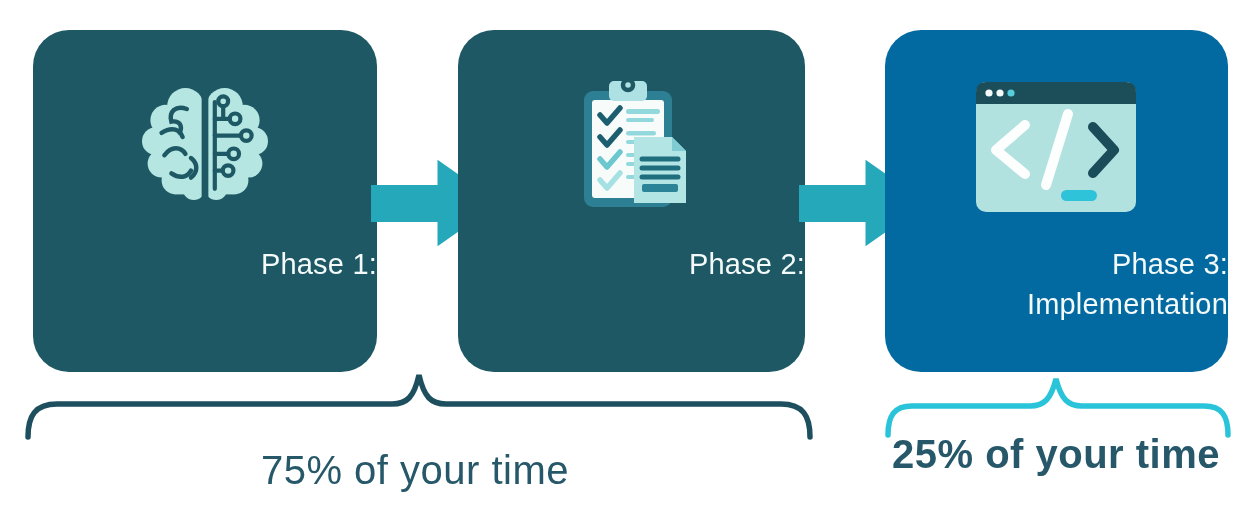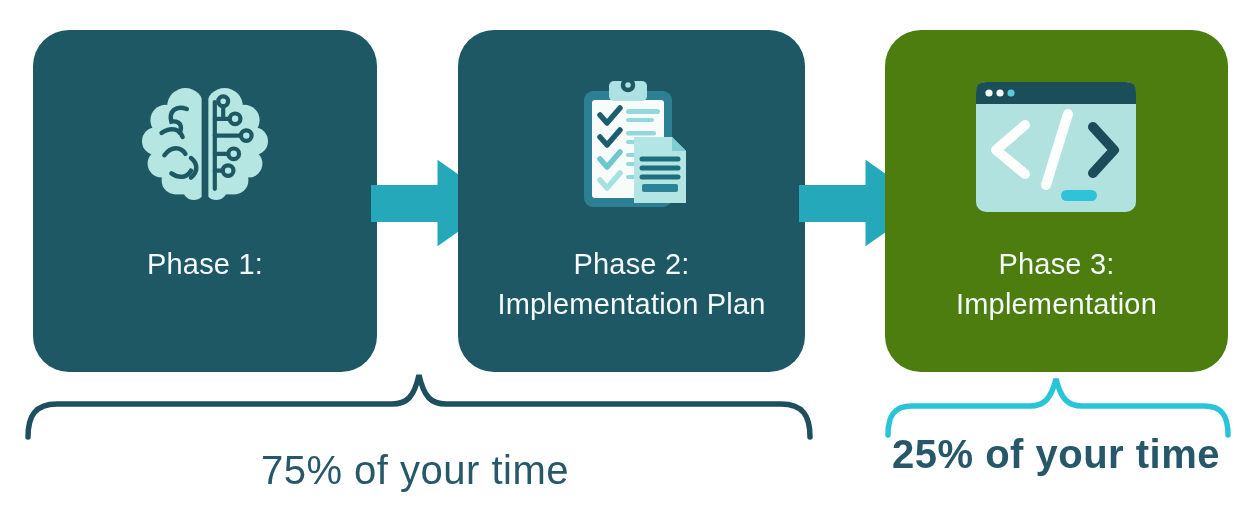--- a/index.html
+++ b/index.html
@@ -2,26 +2,26 @@
 <html><head>
 <meta charset="utf-8">
 <style>
   html,body{margin:0;padding:0;background:#ffffff;}
   .canvas{
     position:relative;width:1260px;height:512px;background:#ffffff;overflow:hidden;
     font-family:"Liberation Sans", sans-serif;
   }
   .phase-box{position:absolute;top:30px;height:342px;border-radius:36px;}
   .box-dark{background:#1d5864;}
-  .box-cyan{background:#4d7c0f;}
+  .box-cyan{background:#0369a1;}
   .box1{left:33px;width:344px;}
   .box2{left:458px;width:347px;}
   .box3{left:885px;width:343px;}
   .phase-label{
-    position:absolute;left:0;right:0;top:214px;text-align:center;
+    position:absolute;left:0;right:0;top:214px;text-align:right;
     color:#f4fafa;font-size:29px;line-height:40px;font-weight:400;
     letter-spacing:0.2px;
   }
   .phase-label .line{display:block;}
   .icon{position:absolute;}
   .icon-brain{left:102px;top:44px;width:140px;height:140px;}
   .icon-clipboard{left:118px;top:44px;width:120px;height:142px;}
   .icon-browser{left:91px;top:52px;width:160px;height:132px;}
   .arrow{position:absolute;top:143px;width:140px;height:120px;}
   .arrow1{left:371px;}
@@ -118,21 +118,20 @@
       <path d="M96,62 L96,76 L110,76 Z" fill="#7fcdd3"></path>
       <g stroke="#1f6e7e" stroke-width="5" stroke-linecap="round">
         <path d="M66,84 L102,84"></path>
           <path d="M66,93 L102,93"></path>
           <path d="M66,102 L102,102"></path>
       </g>
       <rect x="66" y="109" width="36" height="8" rx="2" fill="#2a8396"></rect>
     </svg>
     <div class="phase-label">
       <span class="line">Phase 2:</span>
-      <span class="line">Implementation Plan</span>
     </div>
   </div>
 
   <svg class="arrow arrow2" viewBox="0 0 140 120">
     <polygon points="62,8 62,112 136,60" fill="#25a9ba" stroke="#ffffff" stroke-width="9" stroke-linejoin="round"></polygon>
     <rect x="0" y="42" width="70" height="37" fill="#25a9ba"></rect>
   </svg>
 
   <div class="phase-box box-cyan box3">
     <svg class="icon icon-browser" viewBox="0 0 160 132">

